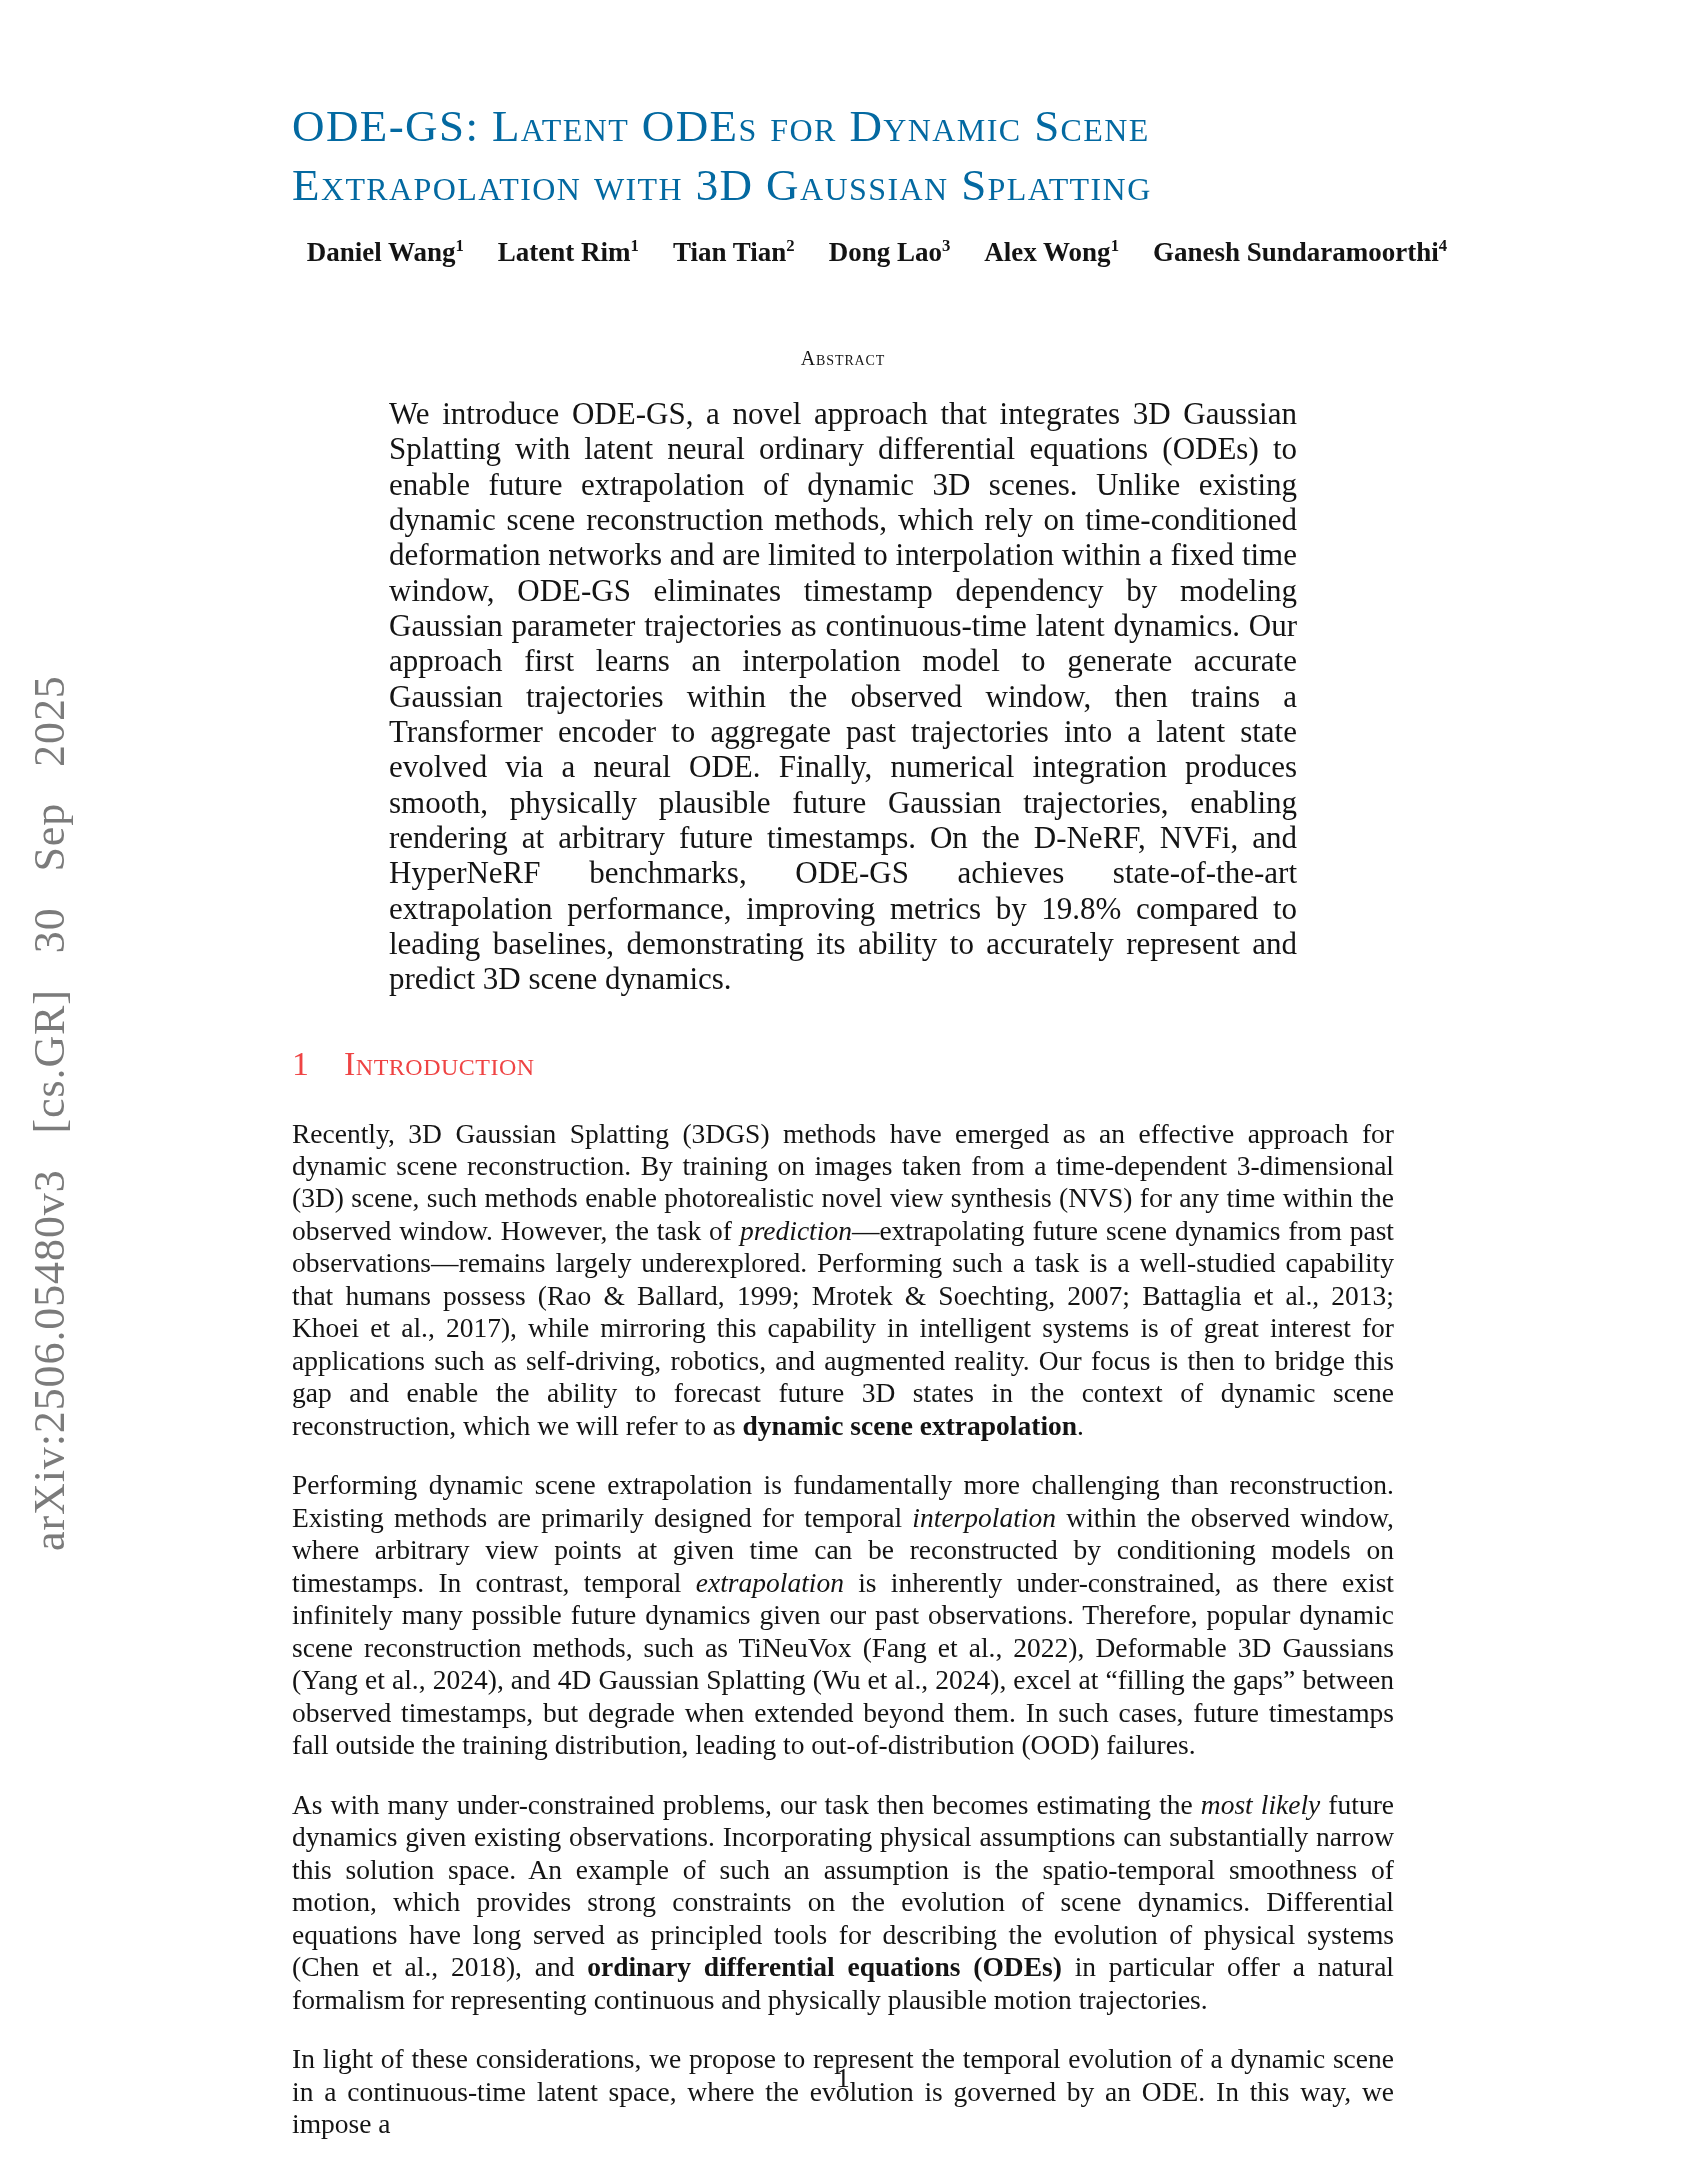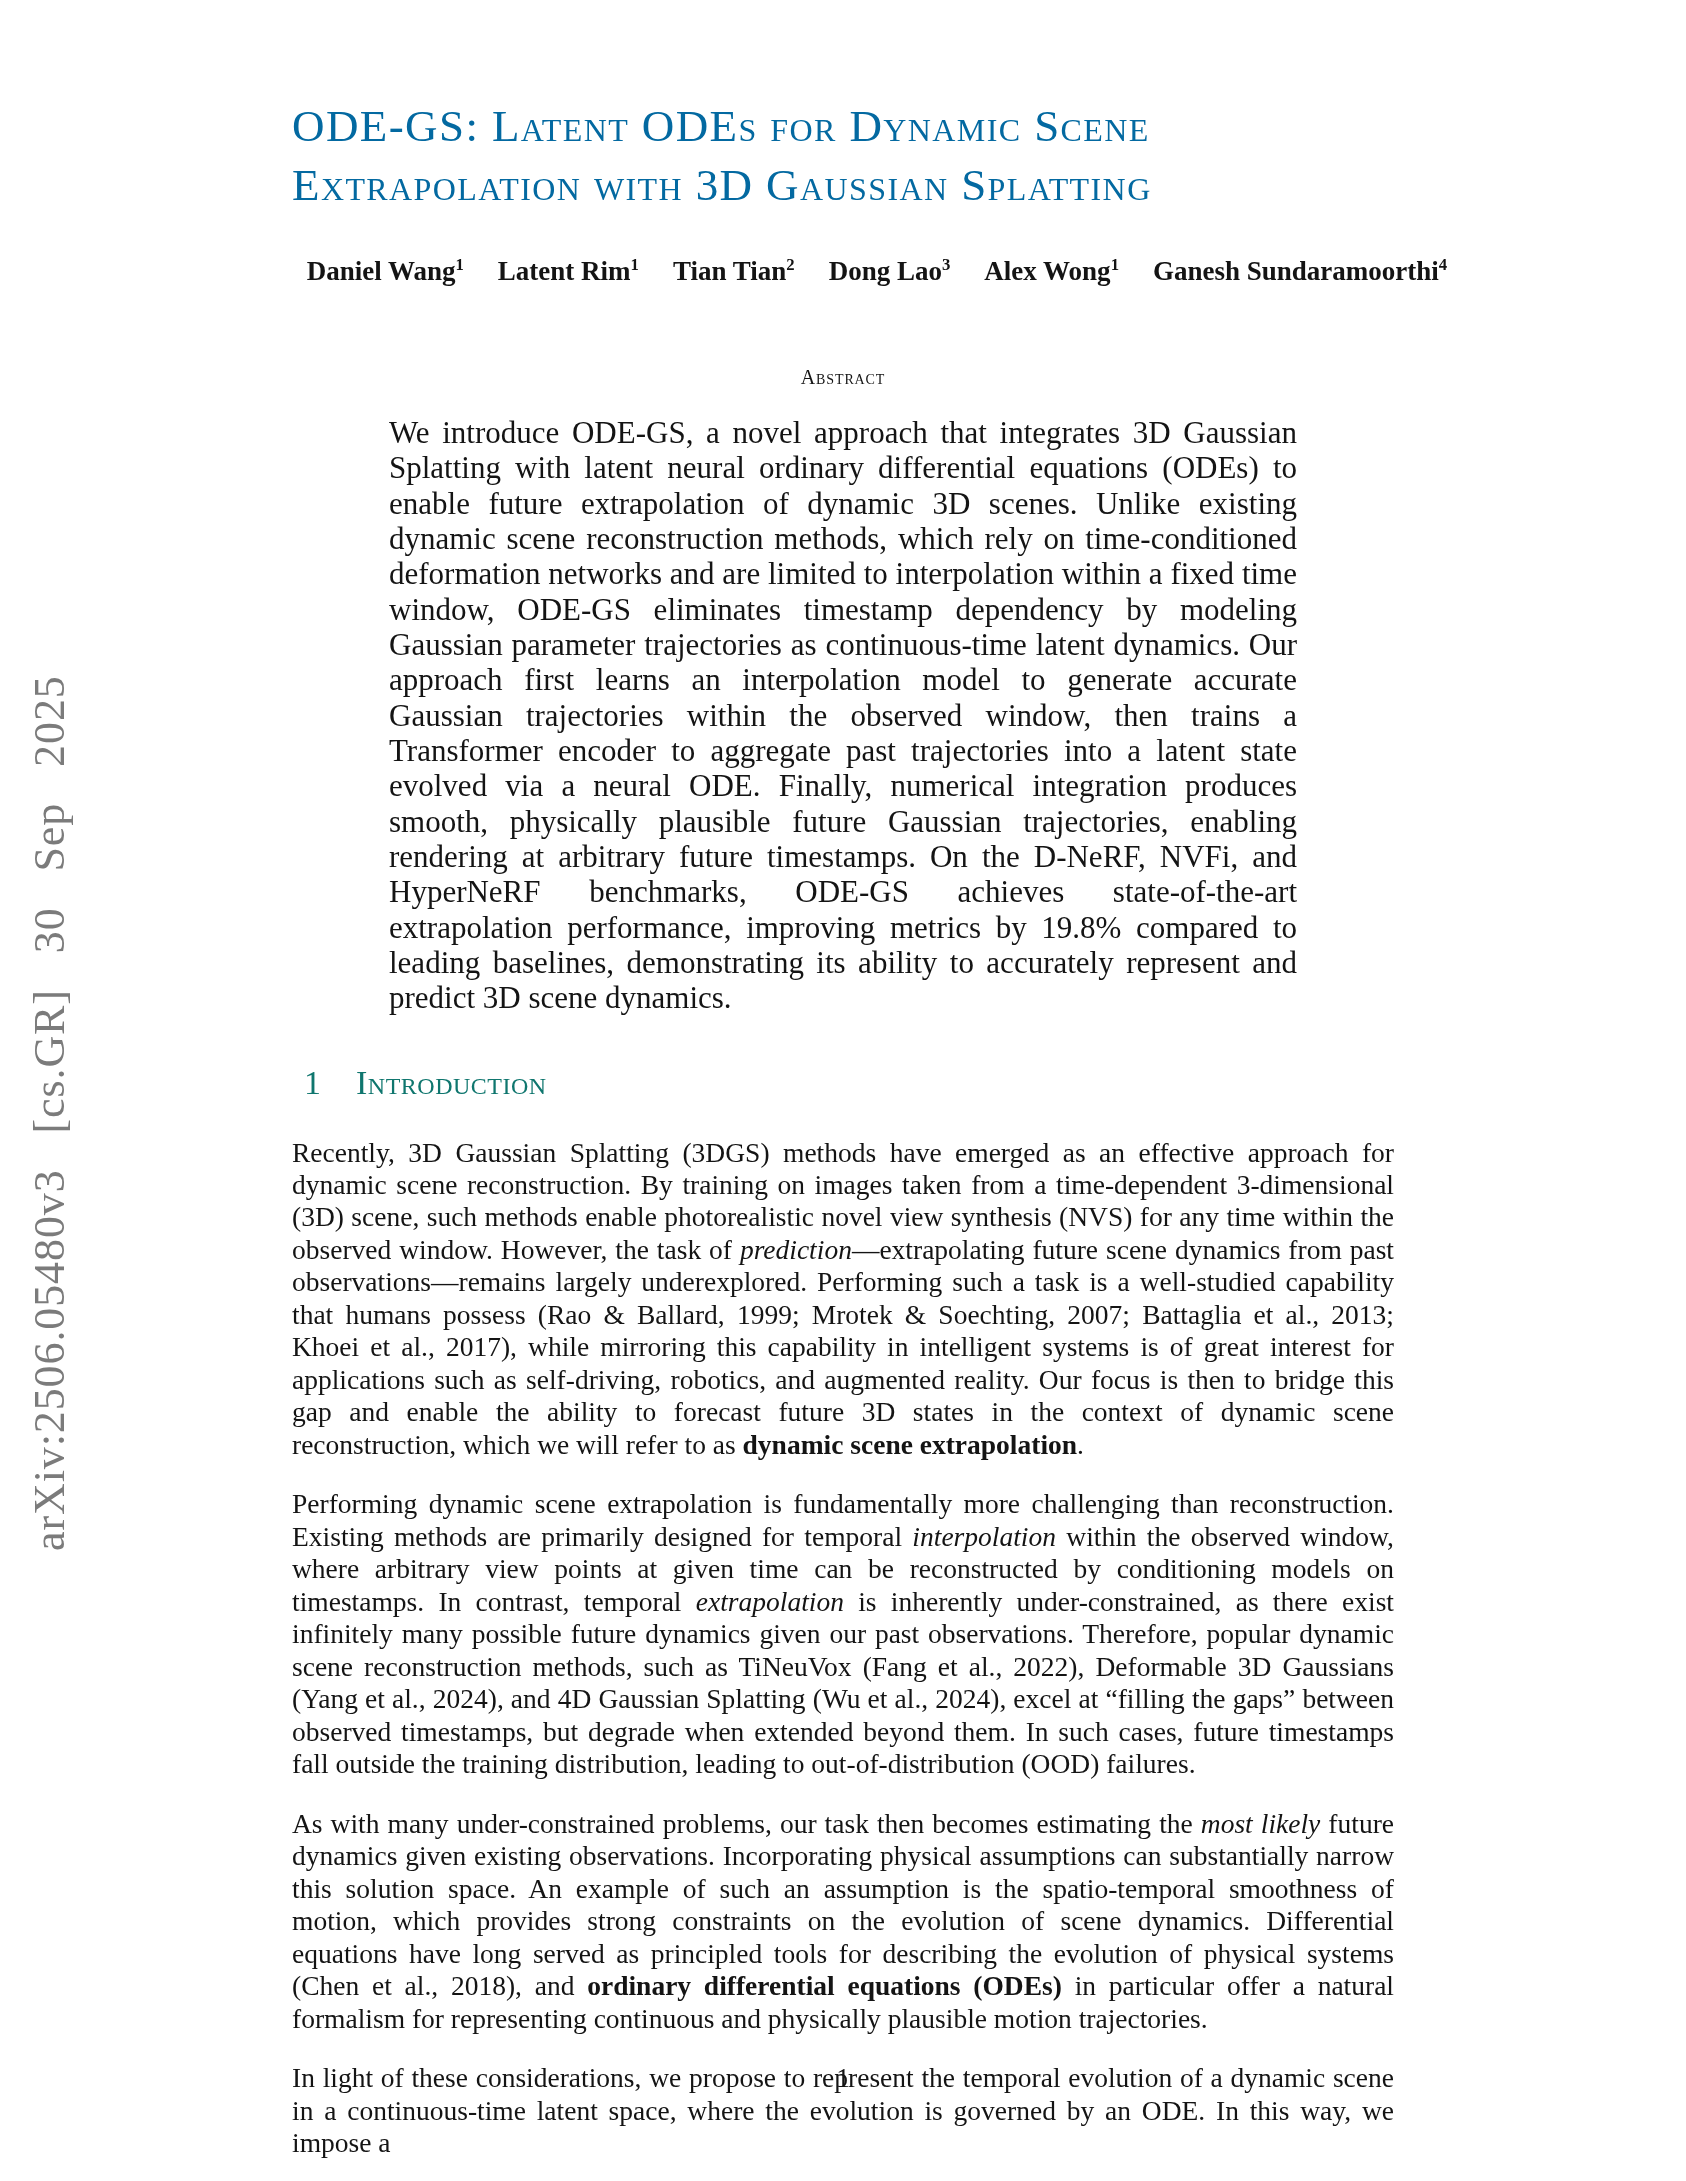--- a/index.html
+++ b/index.html
@@ -28,21 +28,21 @@
 
   .paper-title {
     margin:97px 0 0 0;
     font-size:45px; font-weight:normal;
     font-variant:small-caps; letter-spacing:1.4px;
     line-height:1.3; color:#0369a1;
   }
   .title-line { display:block; }
 
   .authors-row {
-    margin-top:42px; padding-left:14.7px;
+    margin-top:23px; padding-left:14.7px;
     display:flex; gap:34px;
     font-weight:bold; font-size:27px; white-space:nowrap;
   }
   .authors-row sup, .affils-row sup {
     font-size:0.62em; vertical-align:super; line-height:0;
   }
   .affils-row {
     margin-top:7.3px; padding-left:14.7px;
     display:flex; font-size:26px; align-items:baseline;
   }
@@ -54,22 +54,22 @@
   .abstract-heading {
     margin-top:79px; text-align:center;
     font-variant:small-caps; font-size:20px; letter-spacing:0.9px;
   }
   .abstract-body {
     margin:26px 97px 8px 97px;
     text-align:justify; font-size:31px; line-height:1.14;
   }
 
   .section-heading {
-    margin:48px 0 0 12px; font-size:34px; font-weight:normal;
-    color:#0f766e;
+    margin:48px 0 0 0; font-size:34px; font-weight:normal;
+    color:#ef4444;
   }
   .section-heading .sec-num { font-variant:normal; }
   .section-heading .sec-title { margin-left:35px; font-variant:small-caps; letter-spacing:0.5px; }
 
   .body-para {
     margin:27.5px 0 0 0;
     text-align:justify; font-size:27.5px; line-height:1.18;
   }
   .body-para:first-of-type { margin-top:35px; }
   .it { font-style:italic; }

